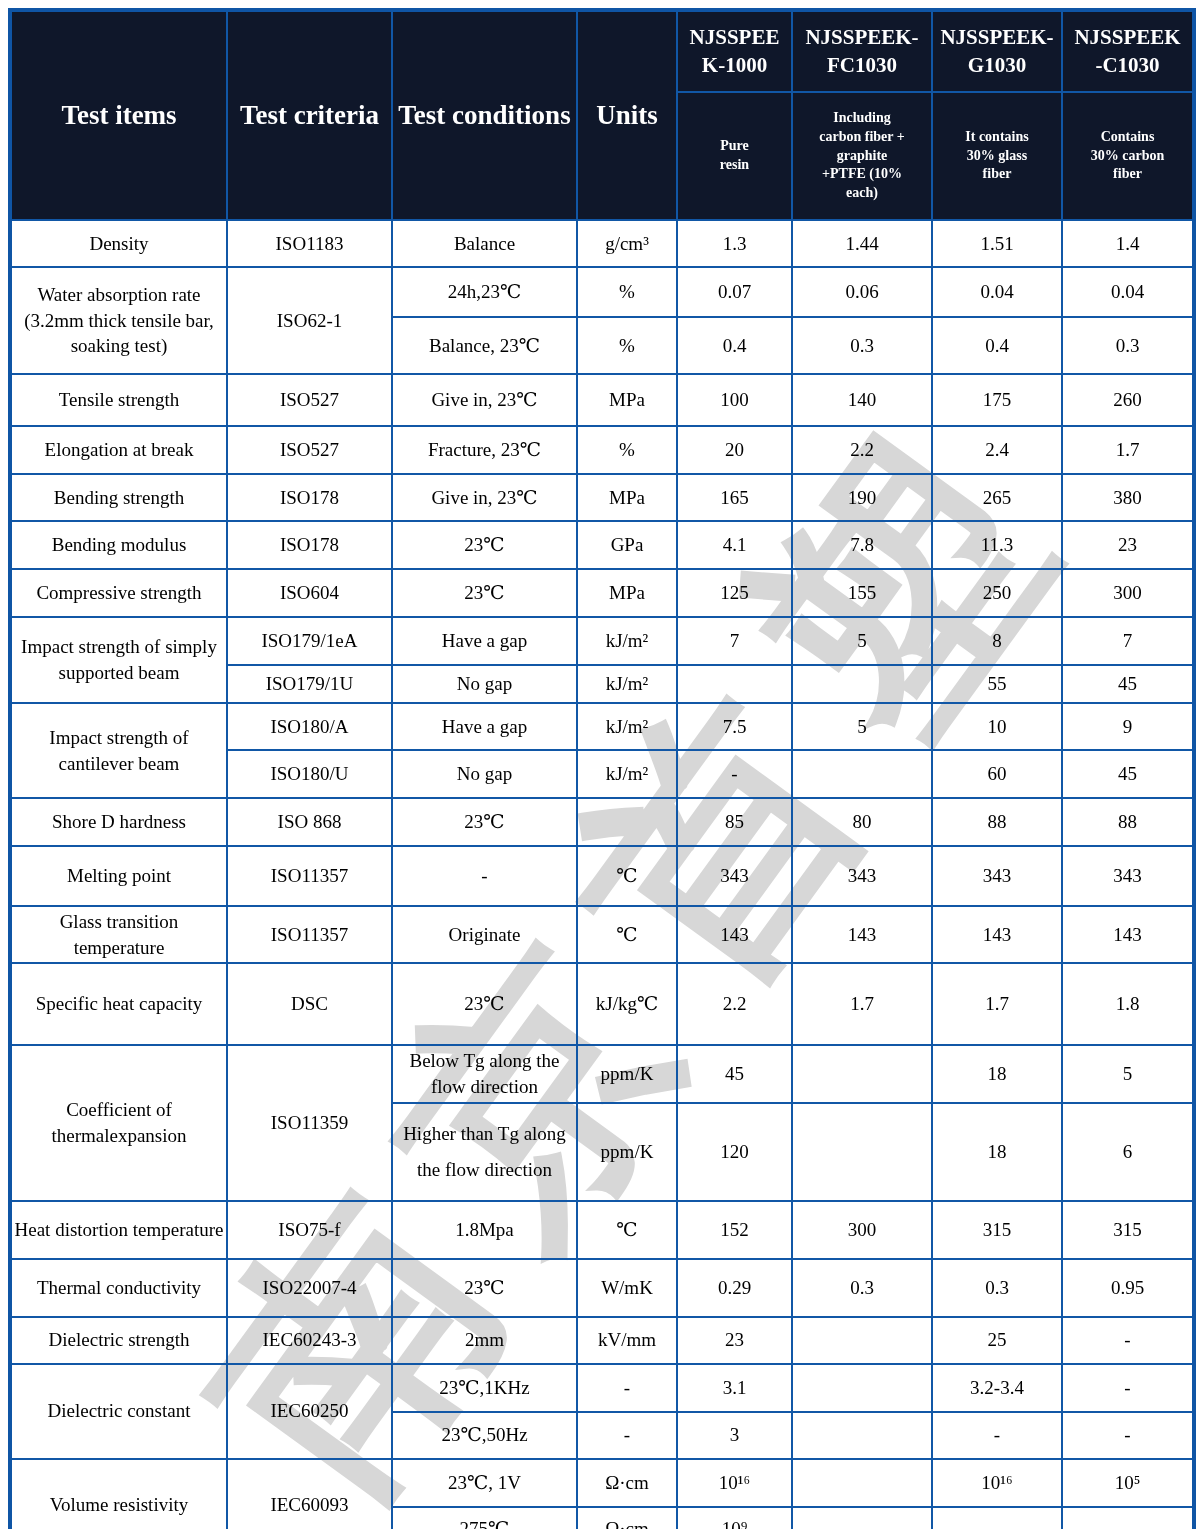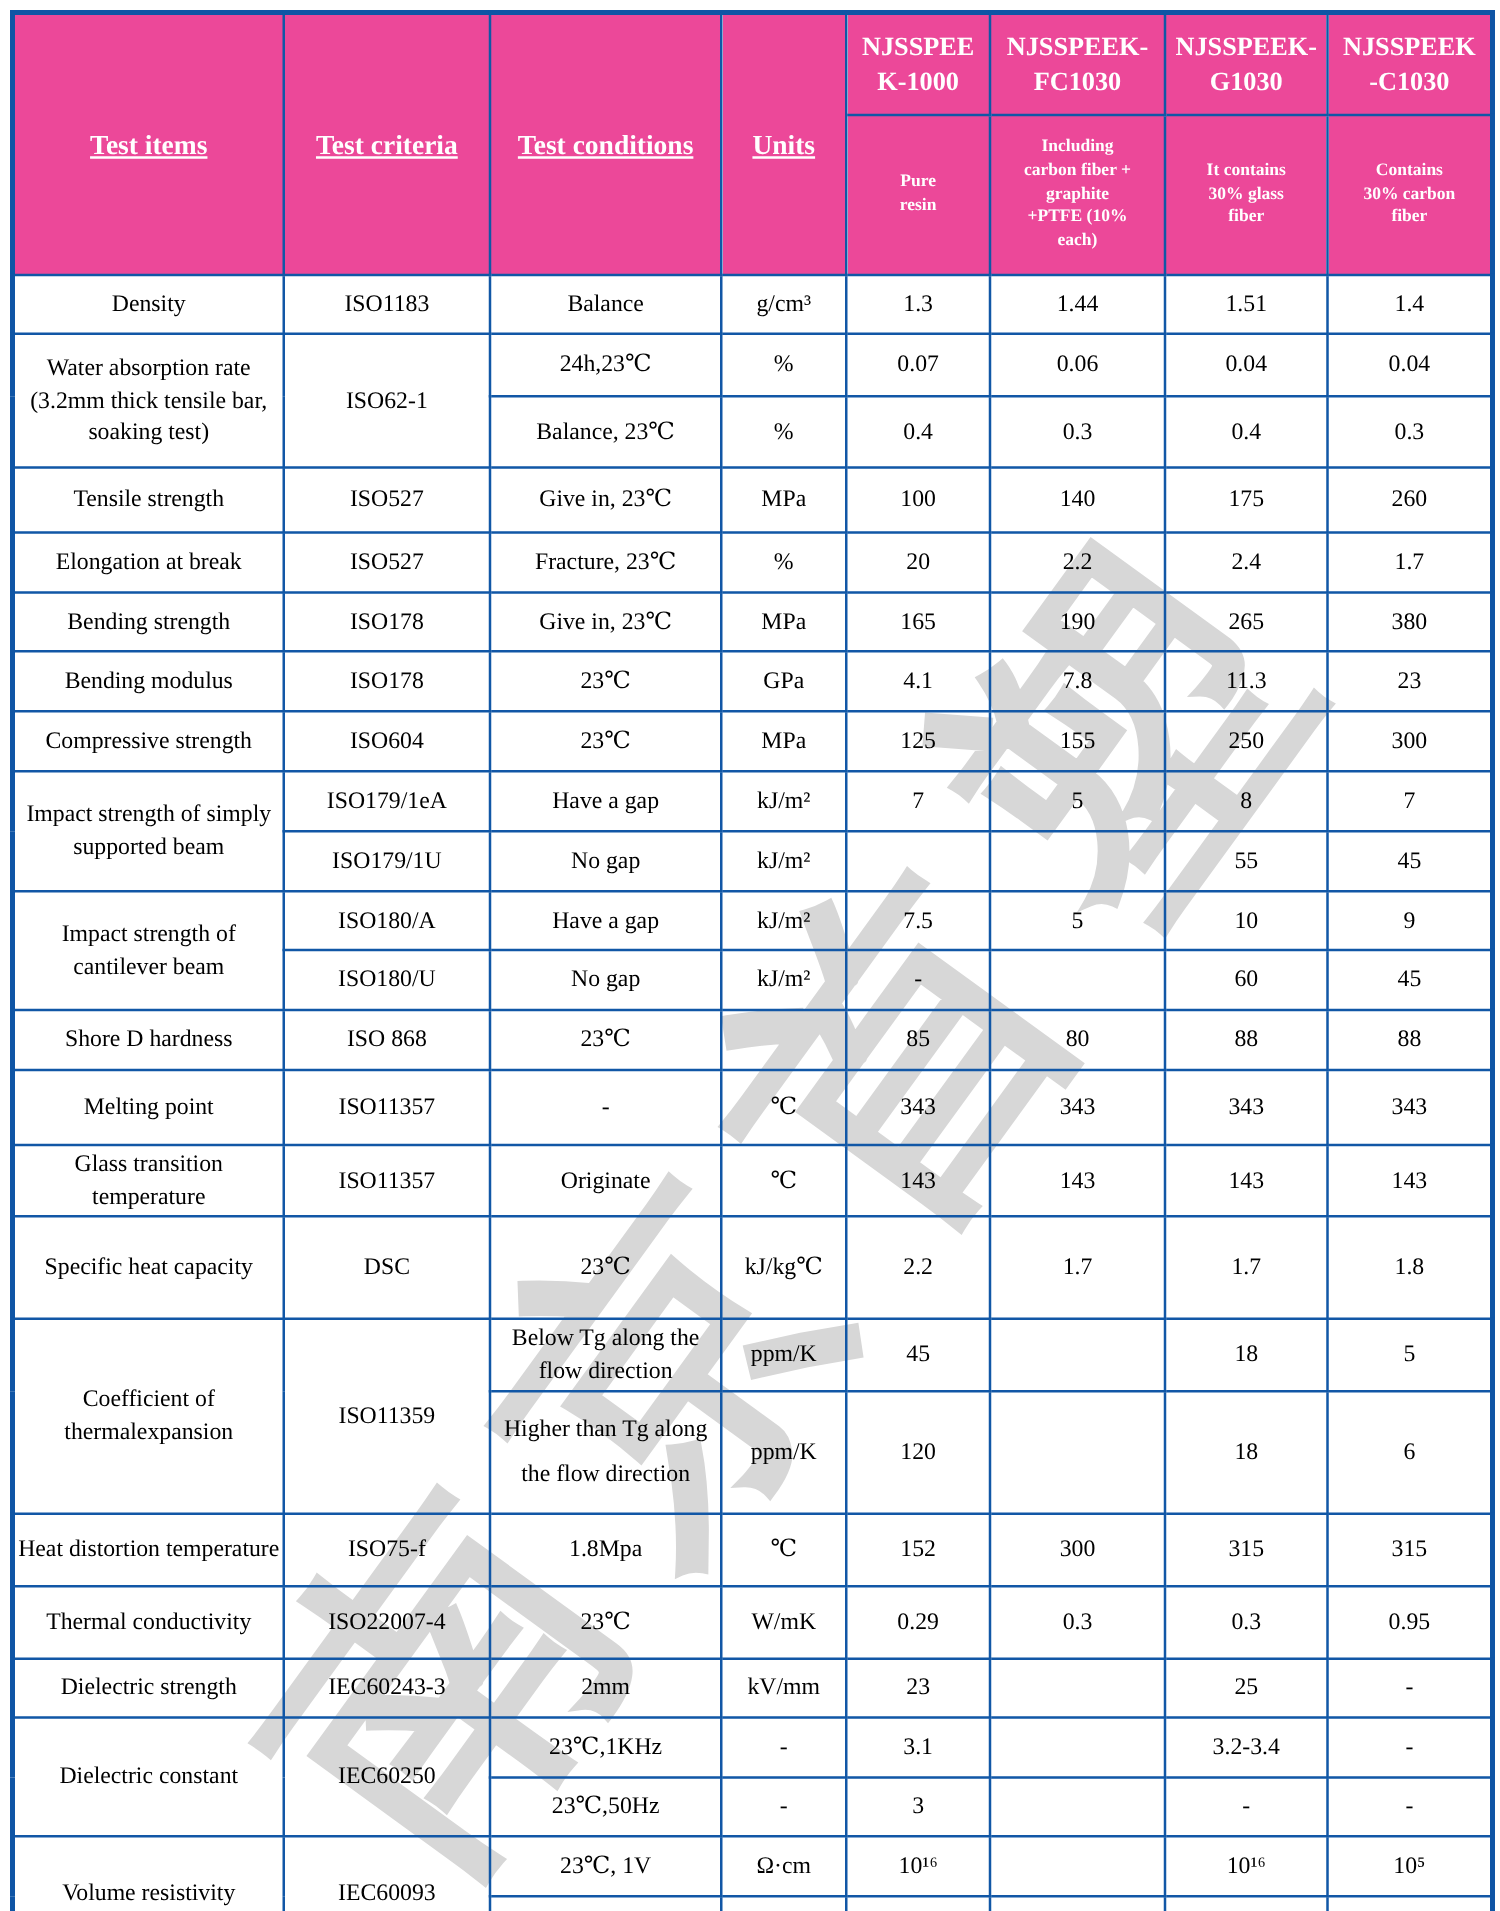--- a/index.html
+++ b/index.html
@@ -25,23 +25,23 @@
     border-collapse:collapse;
     border:4px solid #0f55a5;
     background:transparent;
   }
   table.props th, table.props td{
     border:2px solid #1157a6;
     text-align:center;vertical-align:middle;
     padding:2px 5px;overflow:hidden;
   }
   thead th{
-    background:#ec4899;color:#ffffff;font-weight:bold;
-  }
-  thead .left-h{font-size:22px;text-decoration:underline;}
+    background:#0f172a;color:#ffffff;font-weight:bold;
+  }
+  thead .left-h{font-size:27px;}
   thead .pname{font-size:21px;white-space:pre-line;line-height:1.3;}
   thead .pdesc{font-size:14px;white-space:pre-line;line-height:1.35;}
   tbody td{
     background:transparent;color:#000000;font-size:19px;line-height:1.35;
   }
   tbody td.item{padding:2px 2px;}
   td.loose{line-height:1.85;}
 </style>
 </head>
 <body>
@@ -174,21 +174,21 @@
       <tr style="height:48px">
         <td class="item" rowspan="2">Impact strength of simply supported beam</td>
         <td>ISO179/1eA</td>
         <td>Have a gap</td>
         <td>kJ/m²</td>
         <td>7</td>
         <td>5</td>
         <td>8</td>
         <td>7</td>
       </tr>
-      <tr style="height:48px">
+      <tr style="height:38px">
         <td>ISO179/1U</td>
         <td>No gap</td>
         <td>kJ/m²</td>
         <td></td>
         <td></td>
         <td>55</td>
         <td>45</td>
       </tr>
       <tr style="height:47px">
         <td class="item" rowspan="2">Impact strength of cantilever beam</td>

